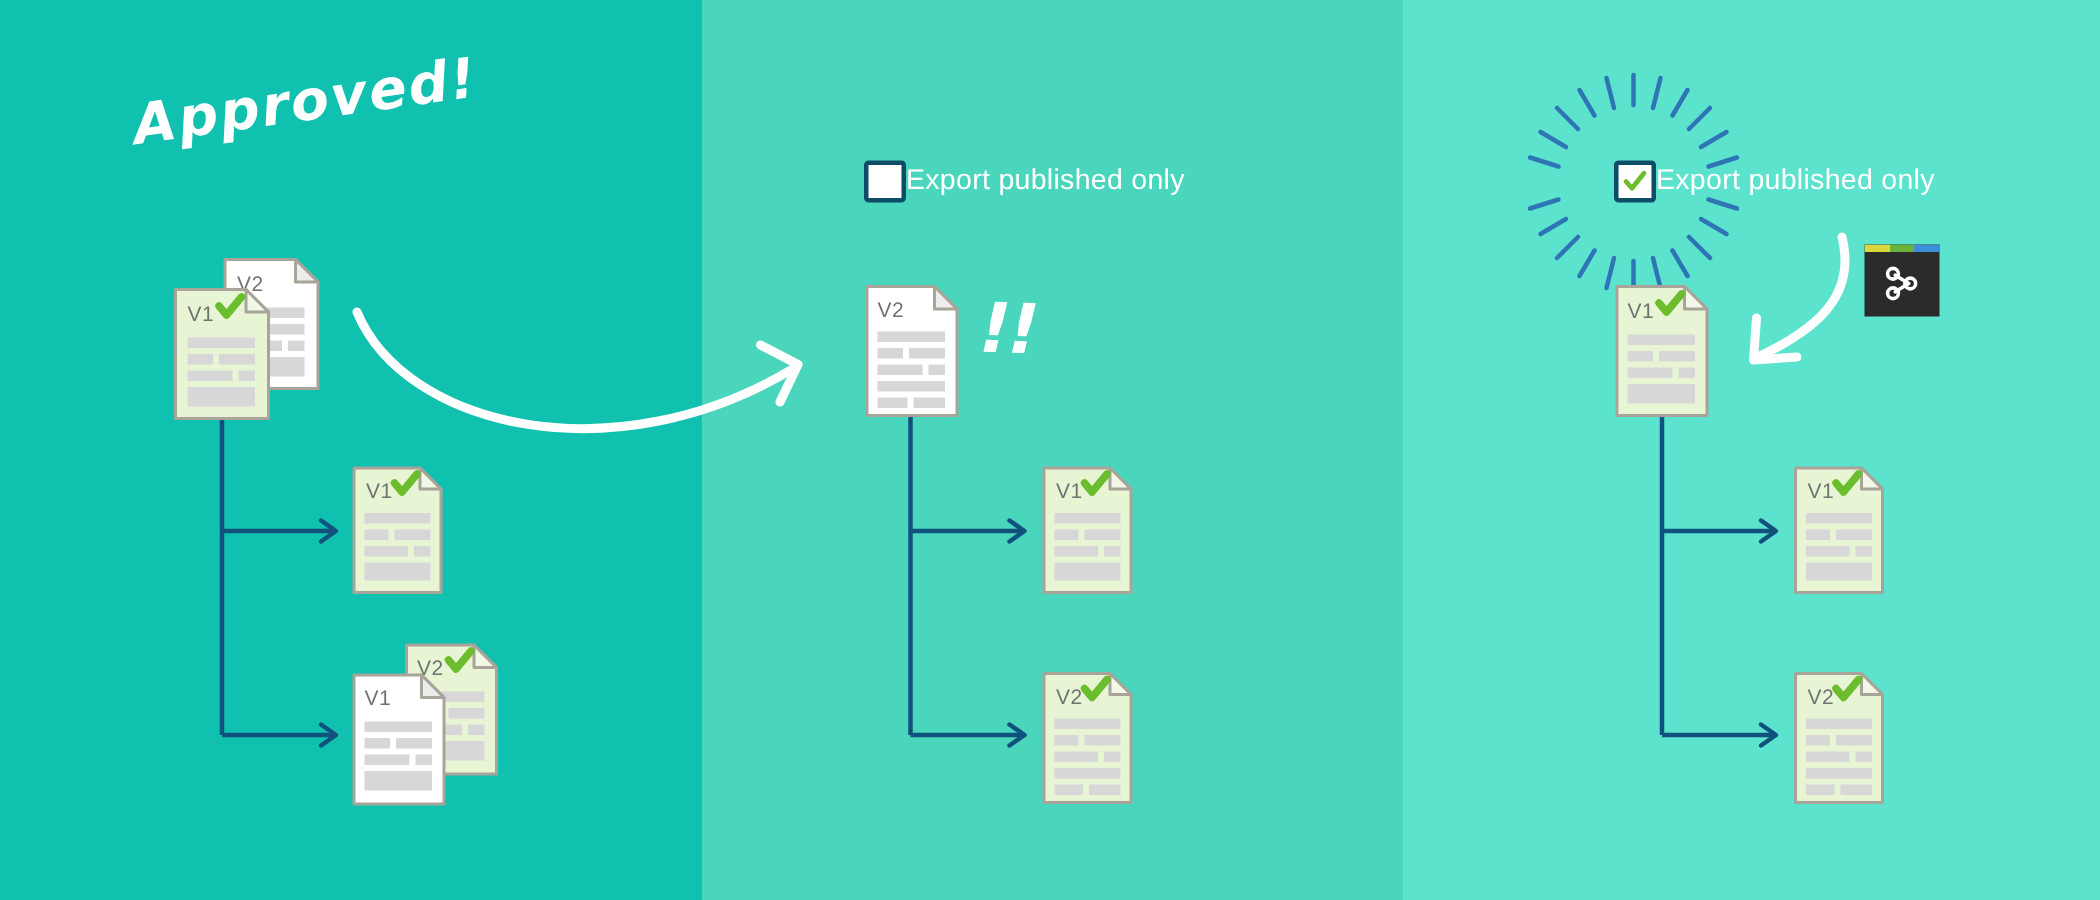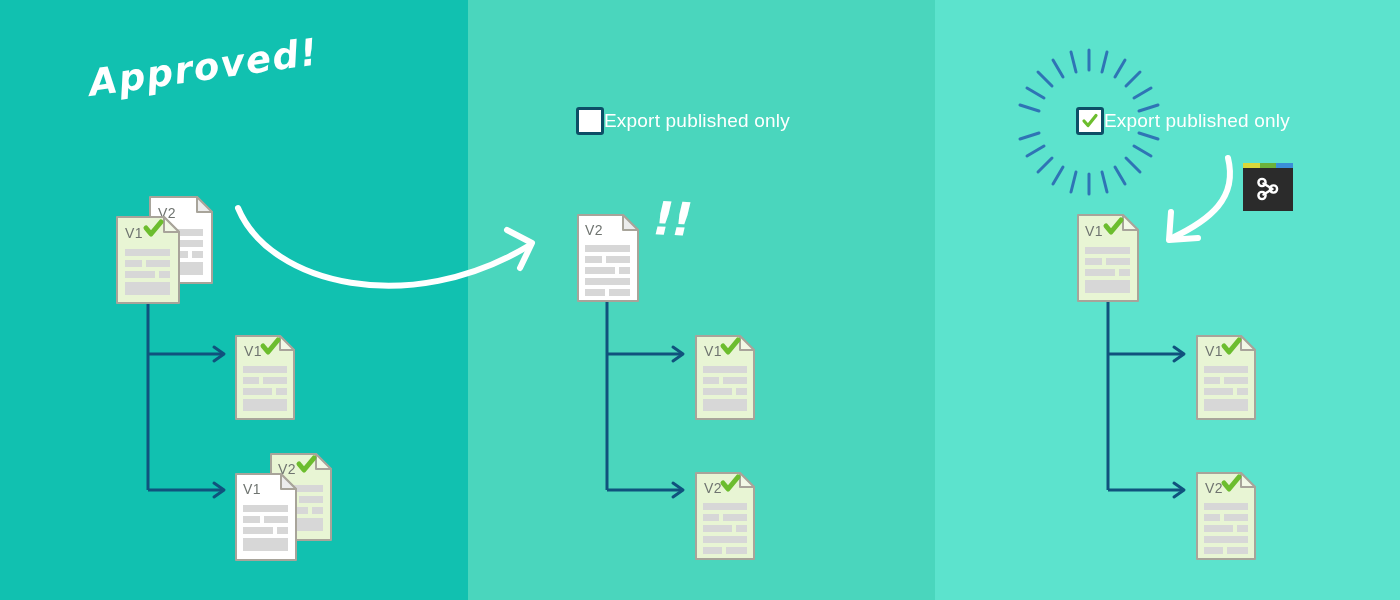--- a/index.html
+++ b/index.html
@@ -32,21 +32,21 @@
     width:28px; height:28px; background:#ffffff;
     border:3px solid #0d4e66; border-radius:3px;
     display:flex; align-items:center; justify-content:center;
   }
   .checkbox-label { color:#ffffff; font-size:19px; letter-spacing:.2px; white-space:nowrap; }
 
   
   #sunburst { position:absolute; left:1011px; top:44px; width:156px; height:156px; pointer-events:none; }
 
   
-  .doc { position:absolute;margin-top:24px; }
+  .doc { position:absolute; }
   .doc-label {
     position:absolute; font-size:14px; font-weight:400;
     color:#6f7470; letter-spacing:.4px;
   }
 
   
   #app-icon {
     position:absolute; left:1243px; top:163px;
     width:50px; height:48px; background:#2b2b2b;
     display:flex; align-items:center; justify-content:center;

